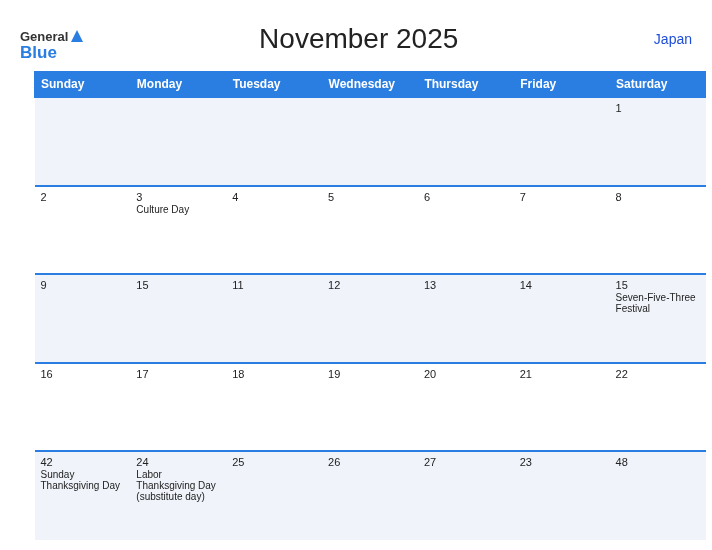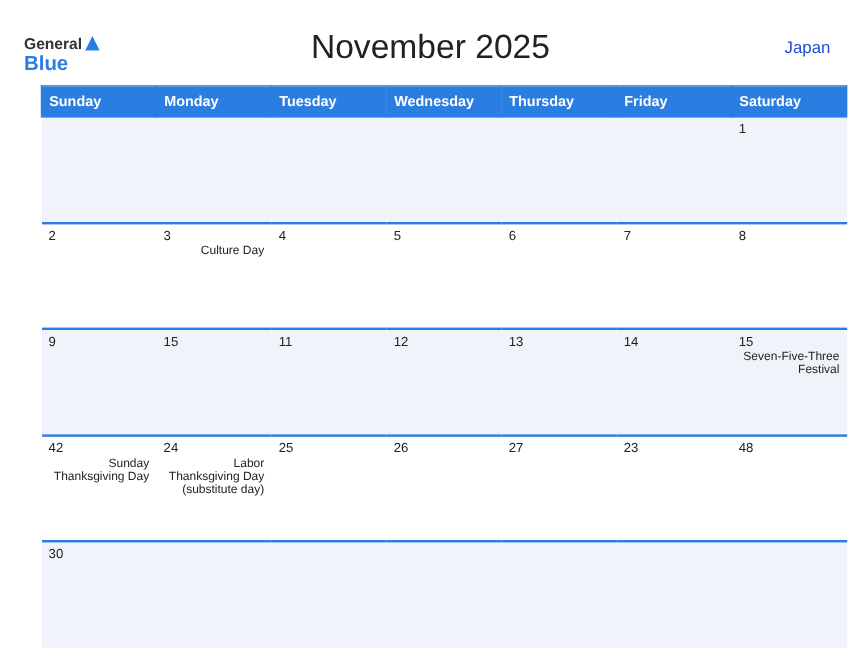--- a/index.html
+++ b/index.html
@@ -114,21 +114,20 @@
       font-size: 11px;
       font-weight: normal;
       display: block;
     }
 
     .holiday-name {
       font-size: 10px;
       color: #222;
       display: block;
       margin-top: 1px;
-      text-align: right;
     }
 
     .last-row td {
       height: 40px;
     }
   </style>
 </head>
 <body>
 
 <div class="header">
@@ -214,20 +213,43 @@
         <td>
           <span class="day-number">14</span>
         </td>
         <td>
           <span class="day-number">15</span>
           <span class="holiday-name">Seven-Five-Three Festival</span>
         </td>
       </tr>
       <tr>
         <td>
+          <span class="day-number">16</span>
+        </td>
+        <td>
+          <span class="day-number">17</span>
+        </td>
+        <td>
+          <span class="day-number">18</span>
+        </td>
+        <td>
+          <span class="day-number">19</span>
+        </td>
+        <td>
+          <span class="day-number">20</span>
+        </td>
+        <td>
+          <span class="day-number">21</span>
+        </td>
+        <td>
+          <span class="day-number">22</span>
+        </td>
+      </tr>
+      <tr>
+        <td>
           <span class="day-number">42</span>
           <span class="holiday-name">Sunday Thanksgiving Day</span>
         </td>
         <td>
           <span class="day-number">24</span>
           <span class="holiday-name">Labor Thanksgiving Day (substitute day)</span>
         </td>
         <td>
           <span class="day-number">25</span>
         </td>
@@ -237,25 +259,14 @@
         <td>
           <span class="day-number">27</span>
         </td>
         <td>
           <span class="day-number">23</span>
         </td>
         <td>
           <span class="day-number">48</span>
         </td>
       </tr>
-      <tr class="last-row">
-        <td>
-          <span class="day-number">30</span>
-        </td>
-        <td></td>
-        <td></td>
-        <td></td>
-        <td></td>
-        <td></td>
-        <td></td>
-      </tr>
     </tbody>
 </table>
 
 </body></html>

